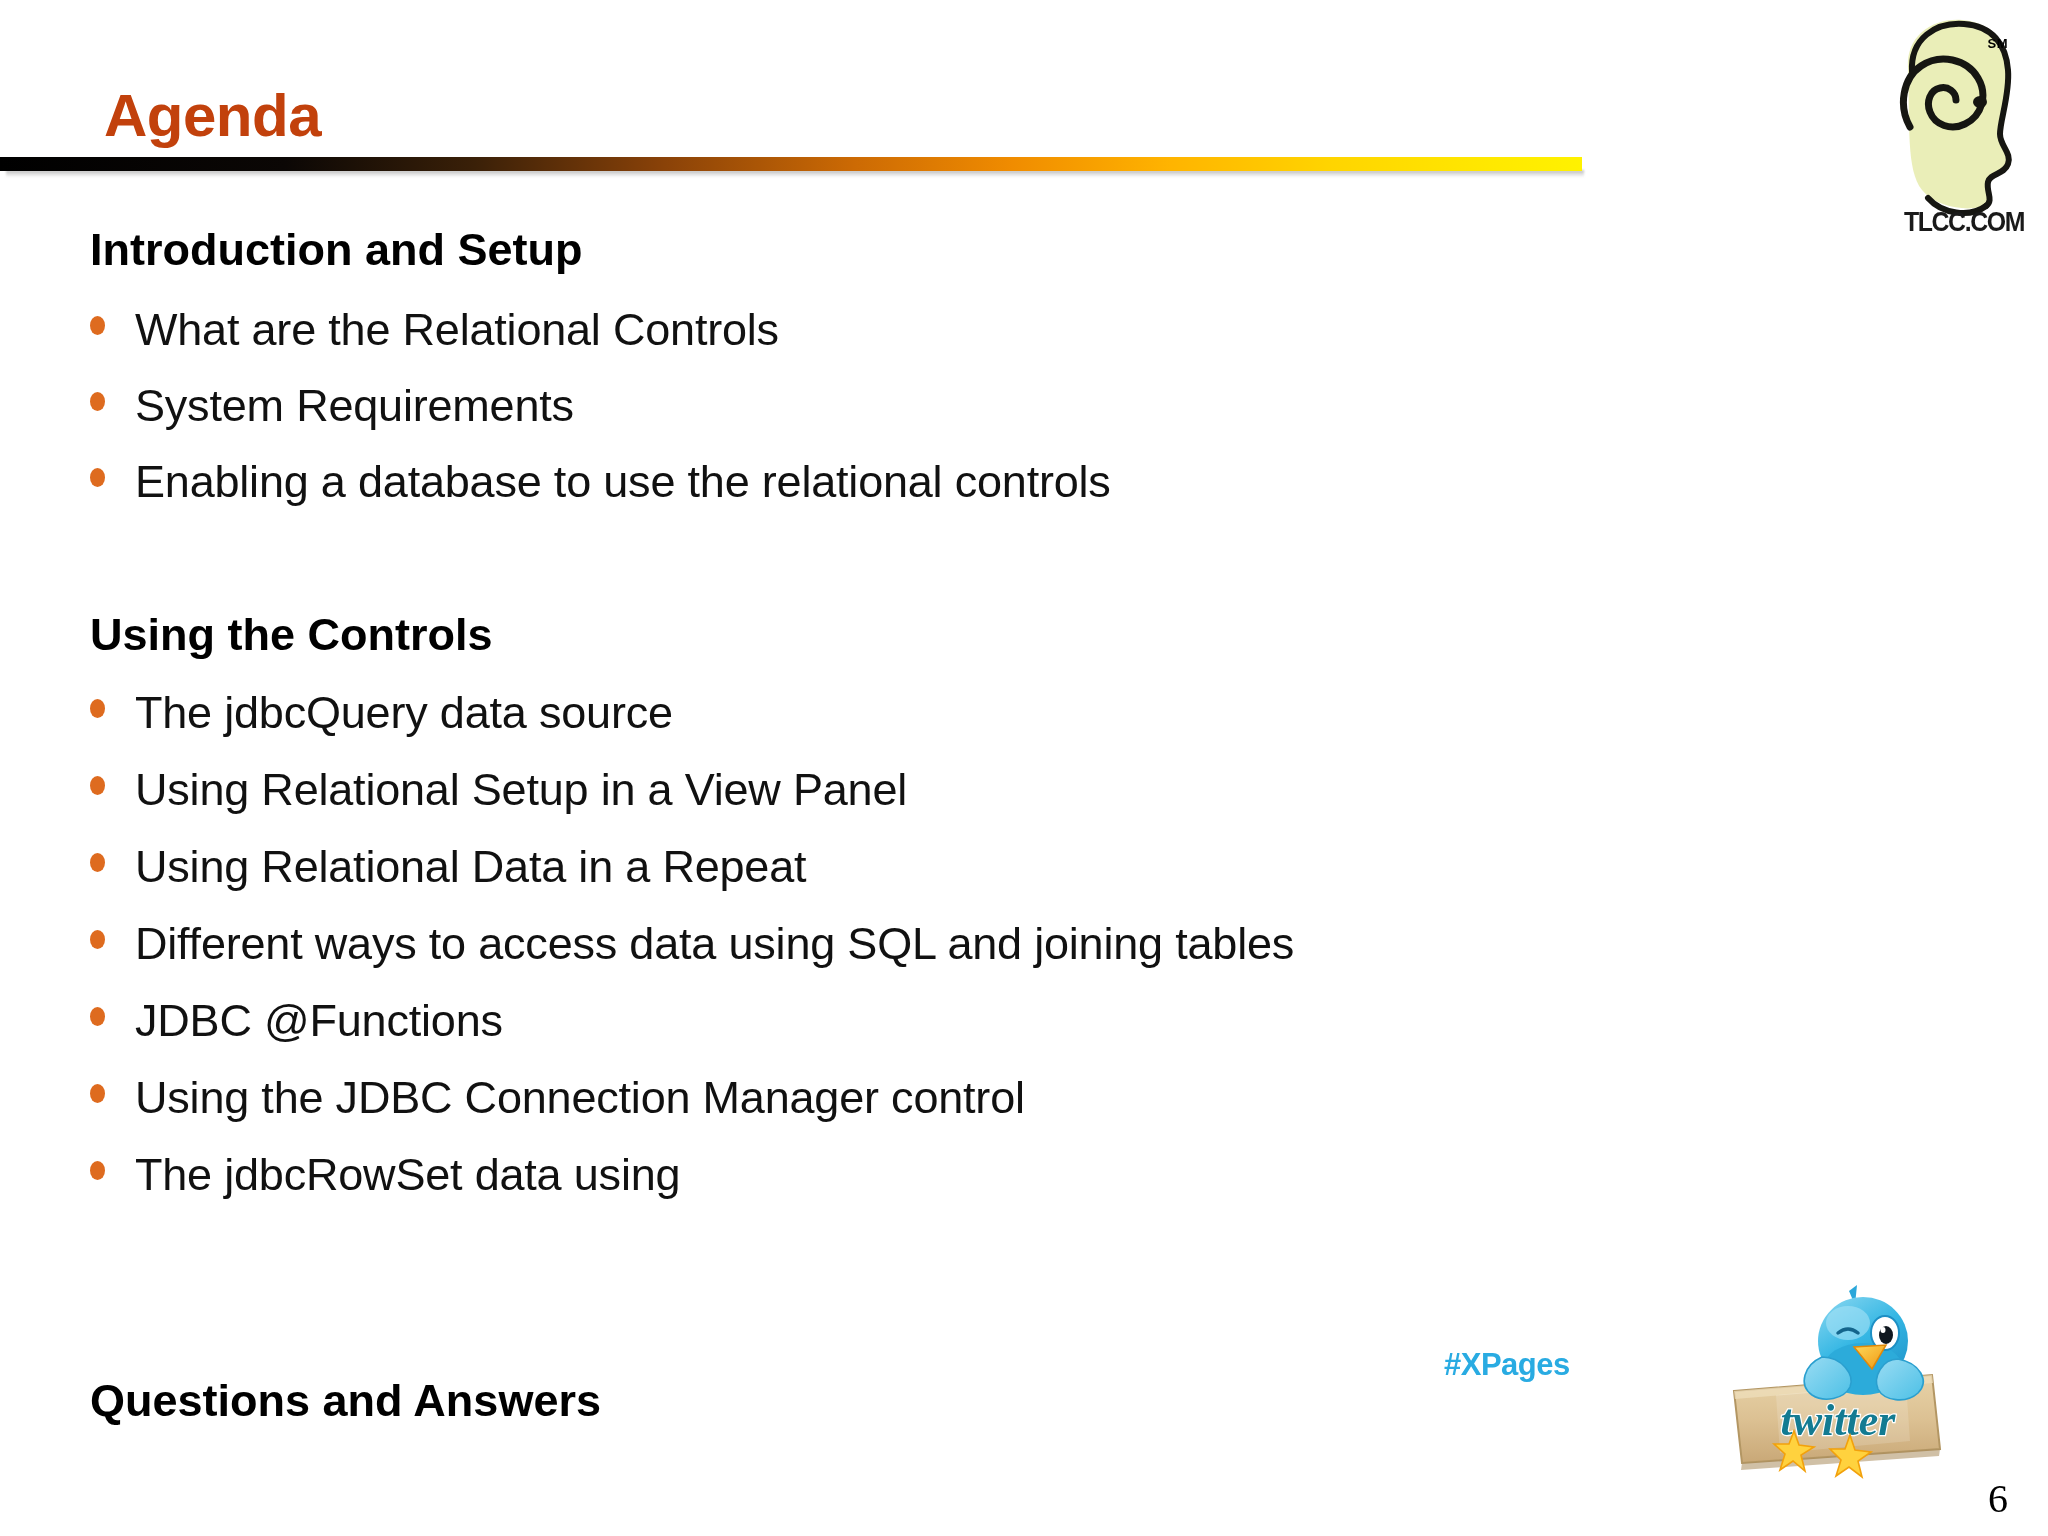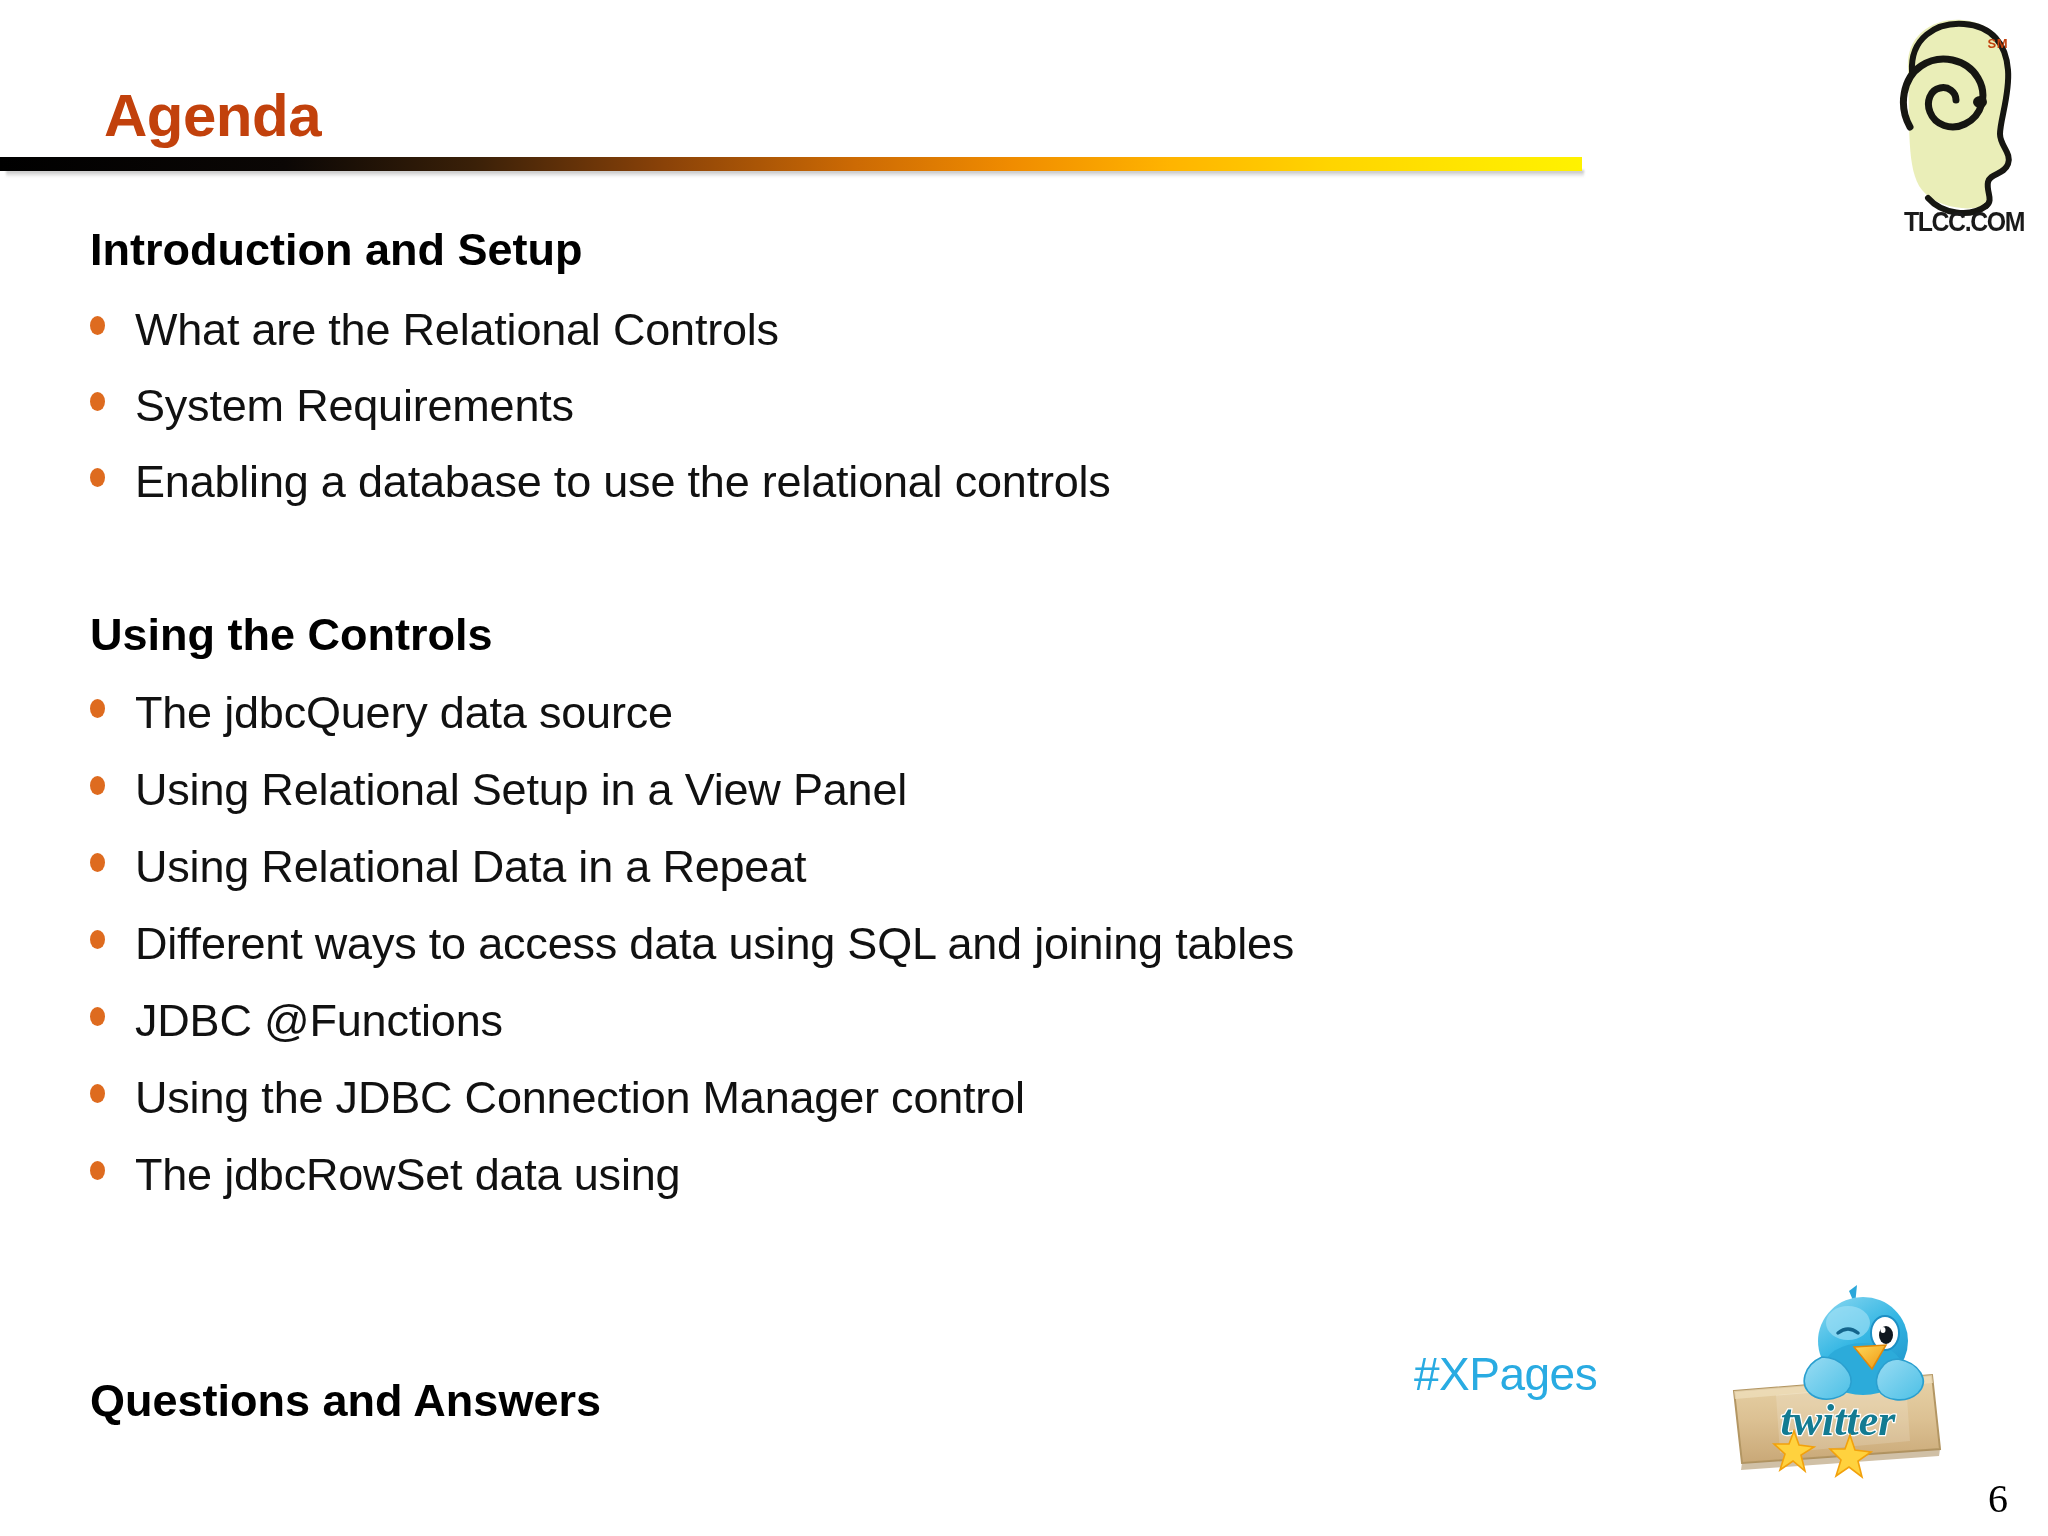--- a/index.html
+++ b/index.html
@@ -116,44 +116,44 @@
     top: 14px;
     width: 132px;
     height: 232px;
   }
   .tlcc-sm {
     position: absolute;
     right: 22px;
     top: 22px;
     font-size: 13px;
     font-weight: bold;
-    color: #c2410c;
+    color: #000000;
     letter-spacing: 0.5px;
   }
   .tlcc-word {
     position: absolute;
     left: 0px;
     bottom: 8px;
     width: 132px;
     text-align: center;
     font-family: "Liberation Sans", sans-serif;
     font-size: 27px;
     font-weight: bold;
     letter-spacing: -1.5px;
     color: #1a1a1a;
     transform: scaleX(0.92);
   }
 
   
   .xpages-tag {
     position: absolute;
-    left: 1414px;
+    left: 1444px;
     top: 1347px;
-    font-size: 46px;
-    font-weight: normal;
+    font-size: 31px;
+    font-weight: bold;
     color: #29ABE2;
     white-space: nowrap;
     letter-spacing: -0.5px;
   }
   .twitter-graphic {
     position: absolute;
     left: 1726px;
     top: 1283px;
     width: 230px;
     height: 200px;

